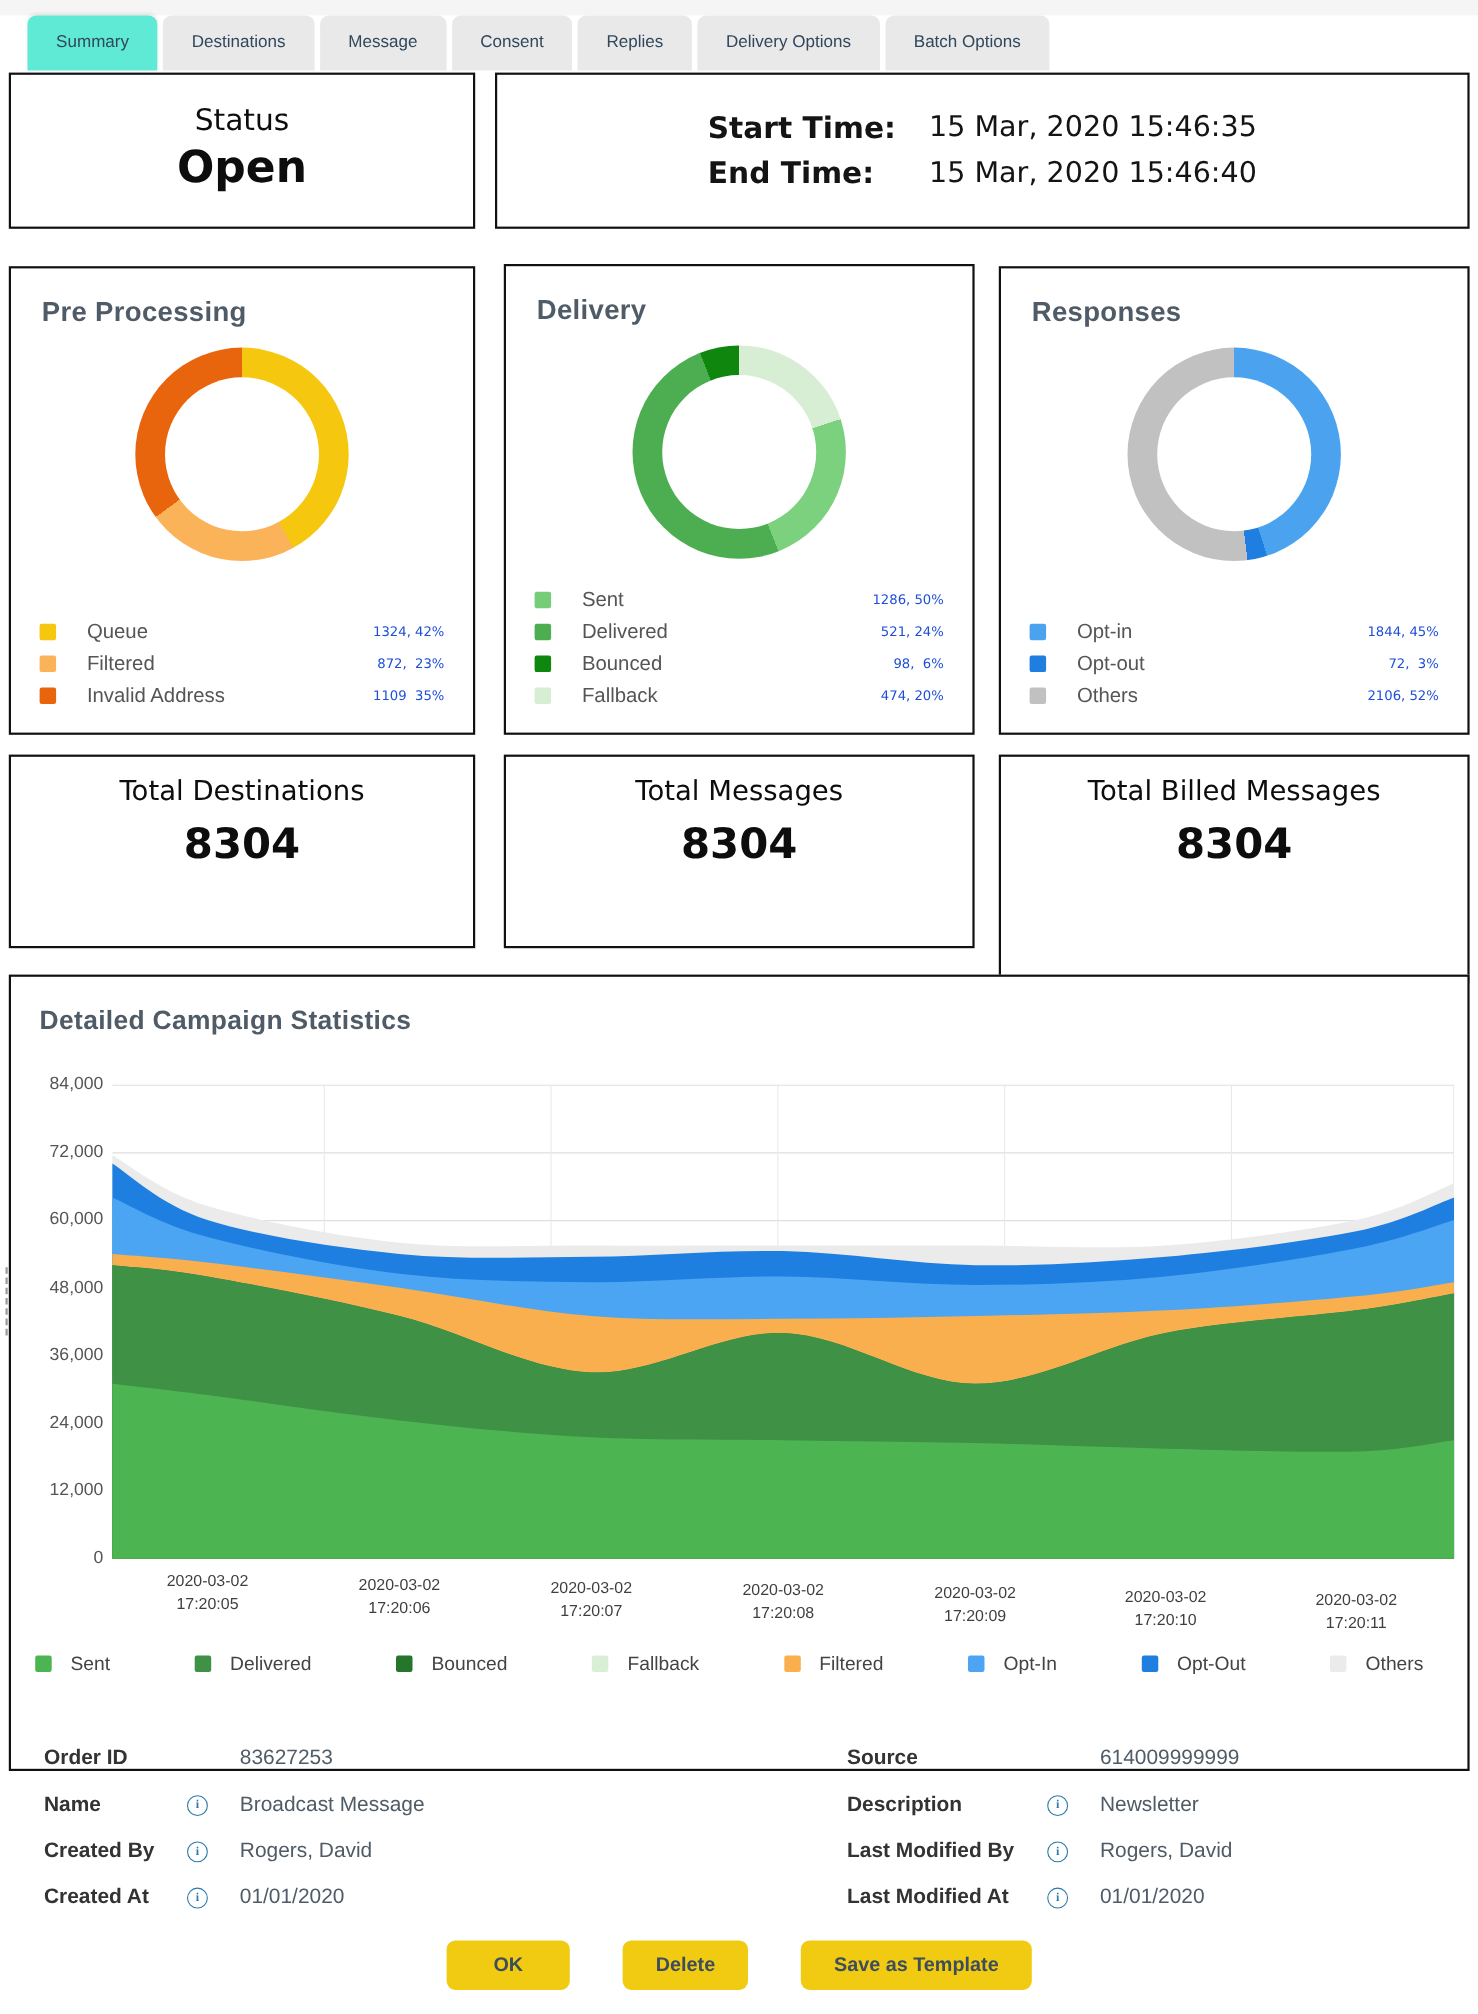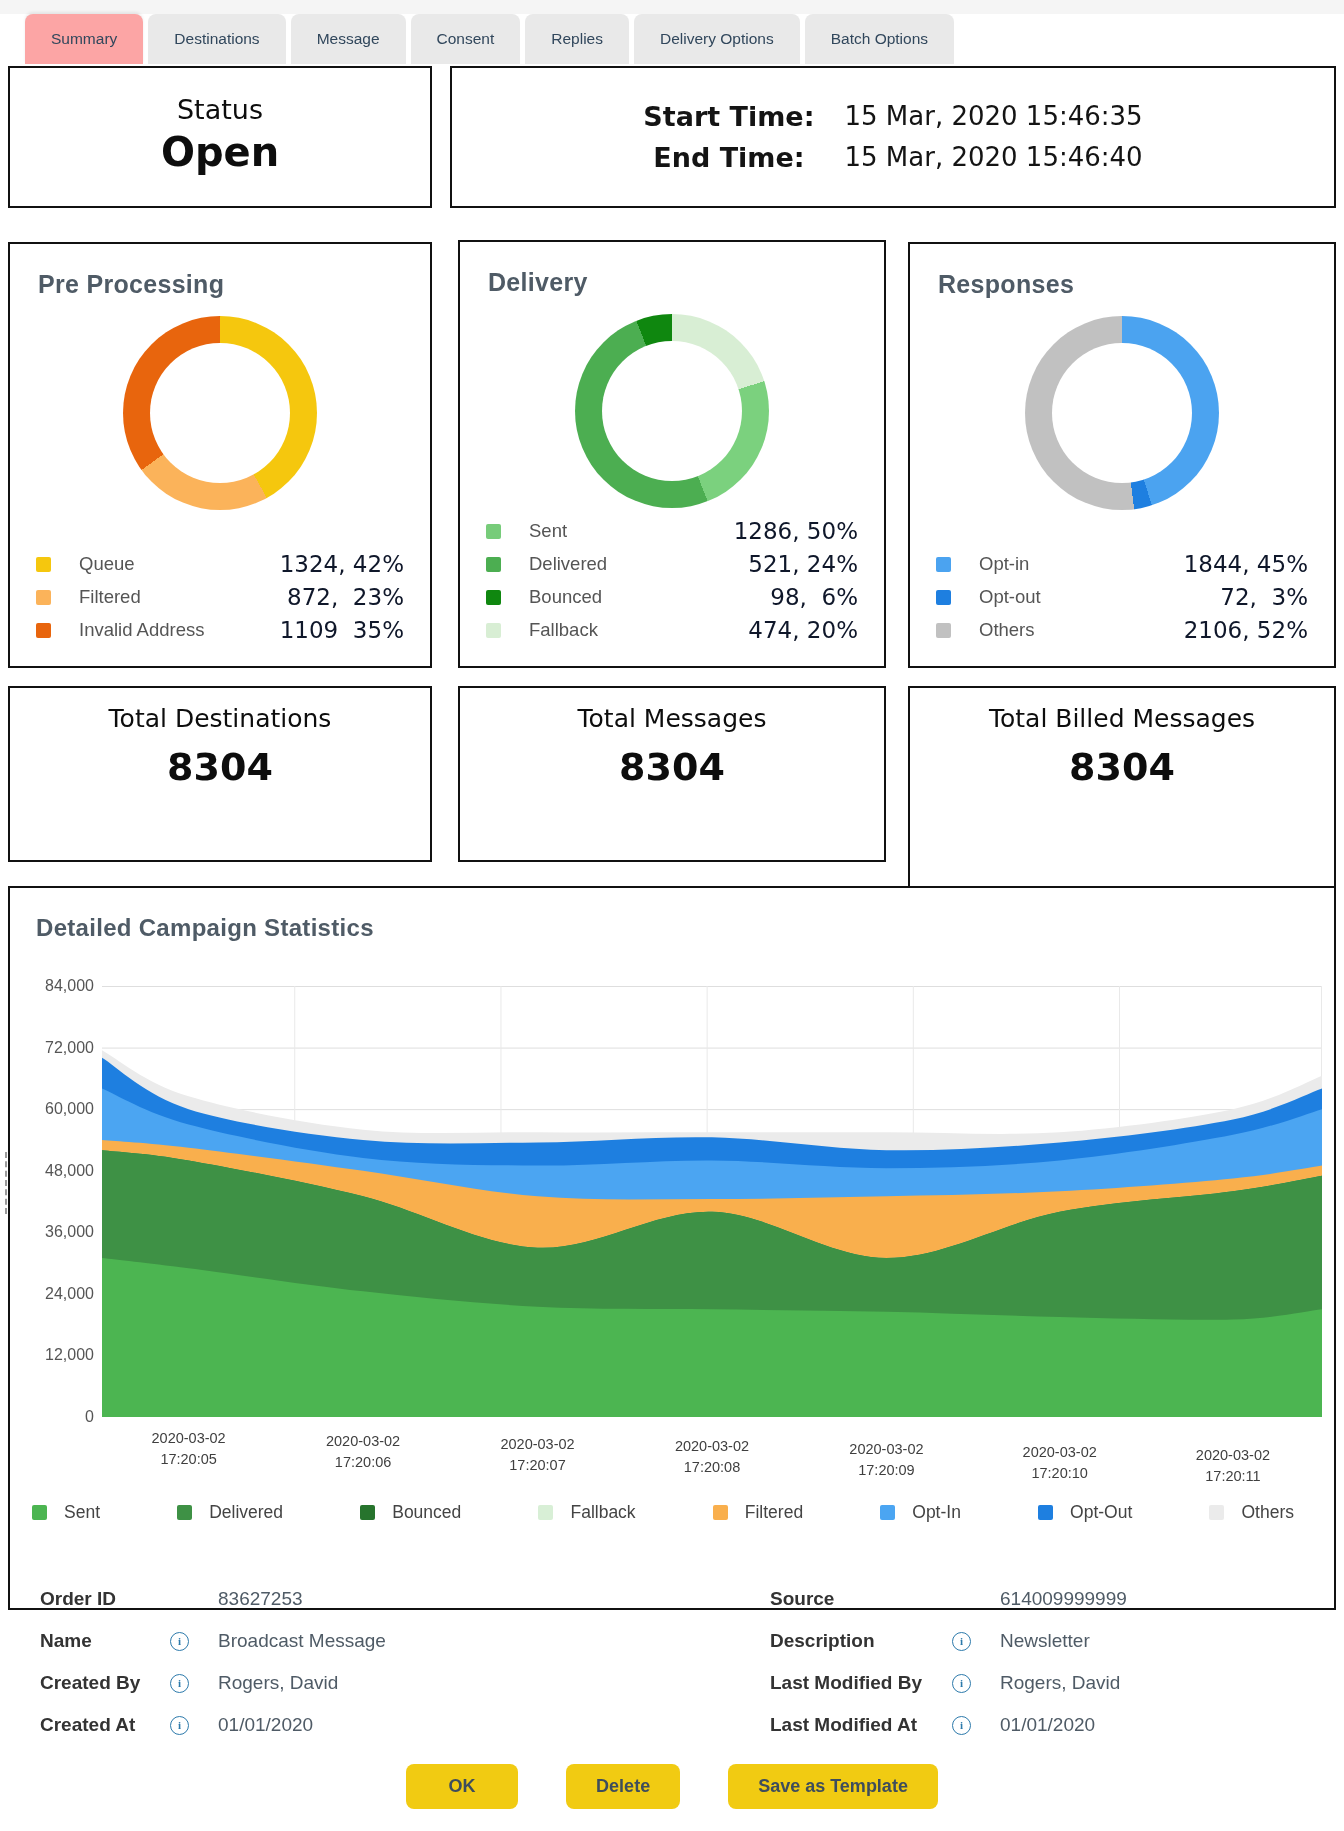--- a/index.html
+++ b/index.html
@@ -4,40 +4,40 @@
 <style>
   html,body{margin:0;padding:0;background:#fff;}
   #app{position:relative;width:1344px;height:1831px;background:#fff;overflow:hidden;
        font-family:"Liberation Sans",sans-serif;color:#222;}
   .rounded{font-family:"DejaVu Sans",sans-serif;}
   .topstrip{position:absolute;left:0;top:0;width:1344px;height:14px;background:#f5f5f5;}
   
   .tabbar{position:absolute;left:25px;top:14px;height:50px;display:flex;gap:5px;align-items:flex-end;}
   .tab{height:50px;line-height:50px;padding:0 26px;background:#e9e9e9;border-radius:8px 8px 0 0;
        font-size:15.5px;color:#31475c;cursor:pointer;white-space:nowrap;}
-  .tab.active{background:#fca5a5;box-shadow:0 -2px 3px rgba(0,0,0,.07);}
+  .tab.active{background:#5eead4;box-shadow:0 -2px 3px rgba(0,0,0,.07);}
   
   .bbox{position:absolute;background:#fff;border:2px solid #111;box-sizing:border-box;}
   
   .statusbox{display:flex;flex-direction:column;align-items:center;padding-top:14px;gap:4px;}
   .status-label{font-size:27px;color:#0d0d0d;margin-top:12px;}
   .status-value{font-size:40px;font-weight:600;color:#0d0d0d;}
   .timebox{display:flex;align-items:center;justify-content:center;}
   .time-grid{display:grid;grid-template-columns:auto auto;column-gap:30px;row-gap:10px;}
-  .time-label{font-size:27px;font-weight:700;color:#141414;text-align:center;}
+  .time-label{font-size:27px;font-weight:700;color:#141414;}
   .time-value{font-size:26px;font-weight:500;color:#141414;}
   
   .panel-title{position:absolute;top:26px;left:28px;font-size:25px;font-weight:600;color:#4f5b66;letter-spacing:.3px;}
   .donut{position:absolute;left:50%;transform:translateX(-50%);top:72px;width:194px;height:194px;border-radius:50%;}
   .donut::after{content:"";position:absolute;inset:27px;background:#fff;border-radius:50%;}
   .dlegend{position:absolute;left:26px;right:26px;bottom:16px;}
   .dlegend-row{display:flex;align-items:center;margin:7px 0;}
   .dlegend-row .sw{width:15px;height:15px;border-radius:2px;margin-right:28px;flex:none;}
   .dlegend-row .lb{flex:1;font-size:18.5px;color:#555;}
-  .dlegend-row .vl{font-family:"DejaVu Sans",sans-serif;font-size:23px;color:#0f172a;white-space:pre;}
+  .dlegend-row .vl{font-family:"DejaVu Sans",sans-serif;font-size:12px;color:#1d4ed8;white-space:pre;}
   
   .total-box{display:flex;flex-direction:column;align-items:center;padding-top:16px;gap:12px;}
   .total-label{font-size:25px;color:#0d0d0d;font-weight:500;}
   .total-value{font-size:38px;font-weight:700;color:#0d0d0d;}
   
   .bigtitle{position:absolute;left:26px;top:26px;font-size:24px;font-weight:600;color:#4f5b66;letter-spacing:.3px;}
   .yaxis{position:absolute;left:0;top:98px;width:84px;height:431px;}
   .ylab{position:absolute;right:0;transform:translateY(-50%);font-size:16px;color:#555;}
   .plot{position:absolute;left:92px;top:98px;}
   .xaxis{position:absolute;left:0;top:540px;width:1328px;height:66px;}

